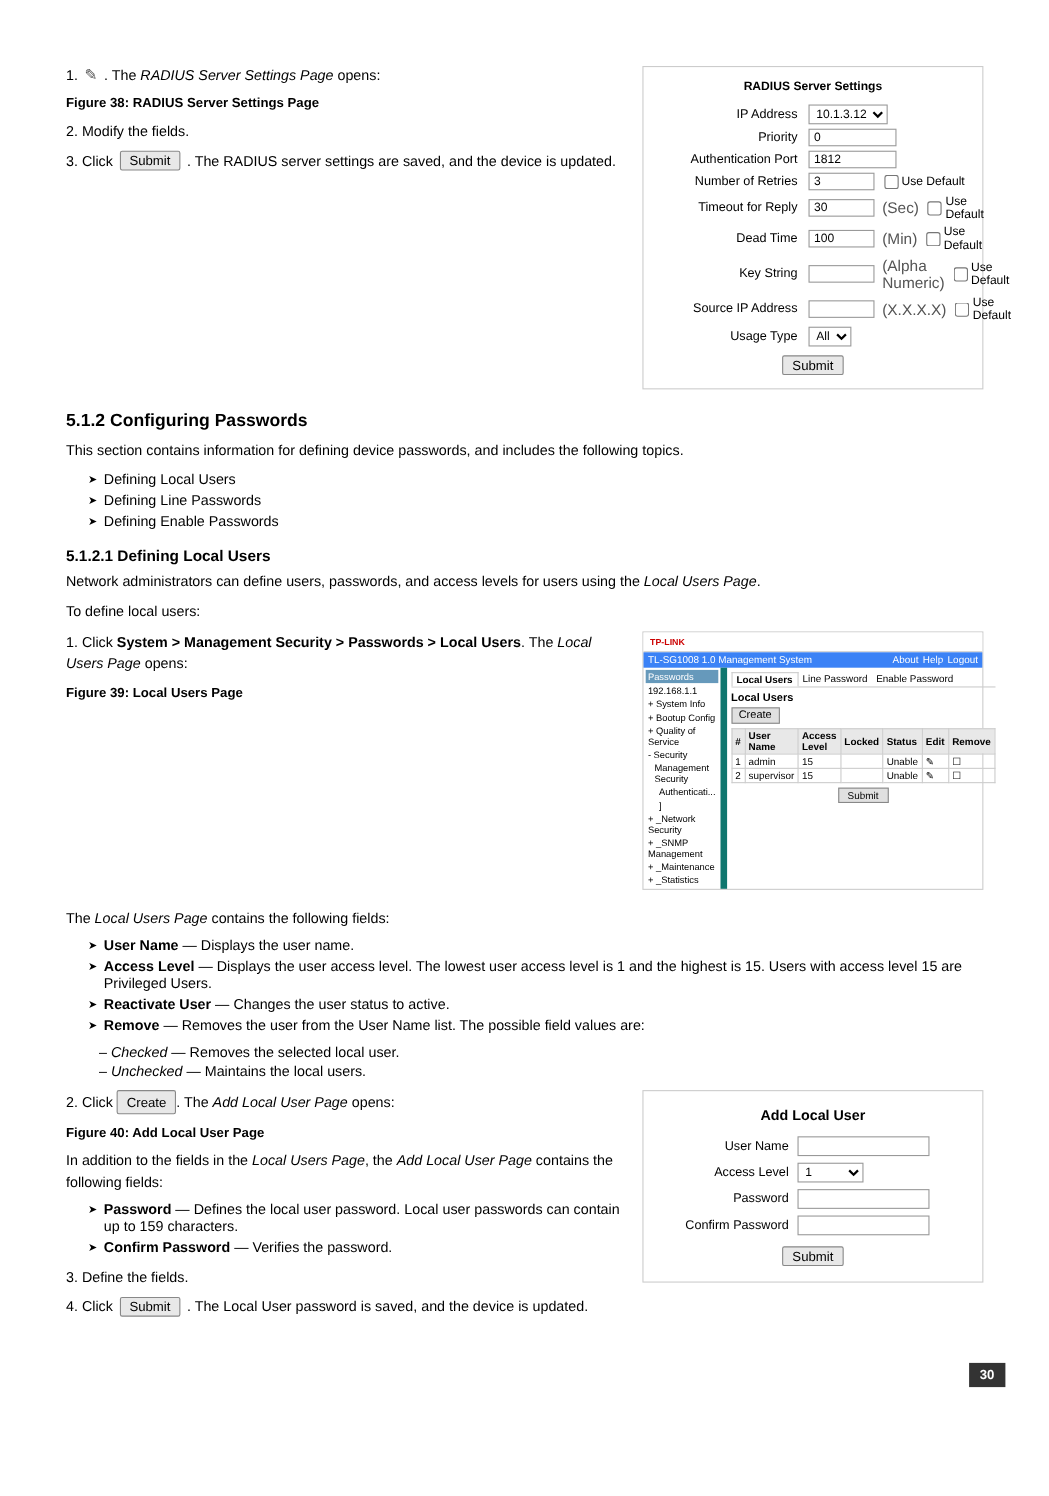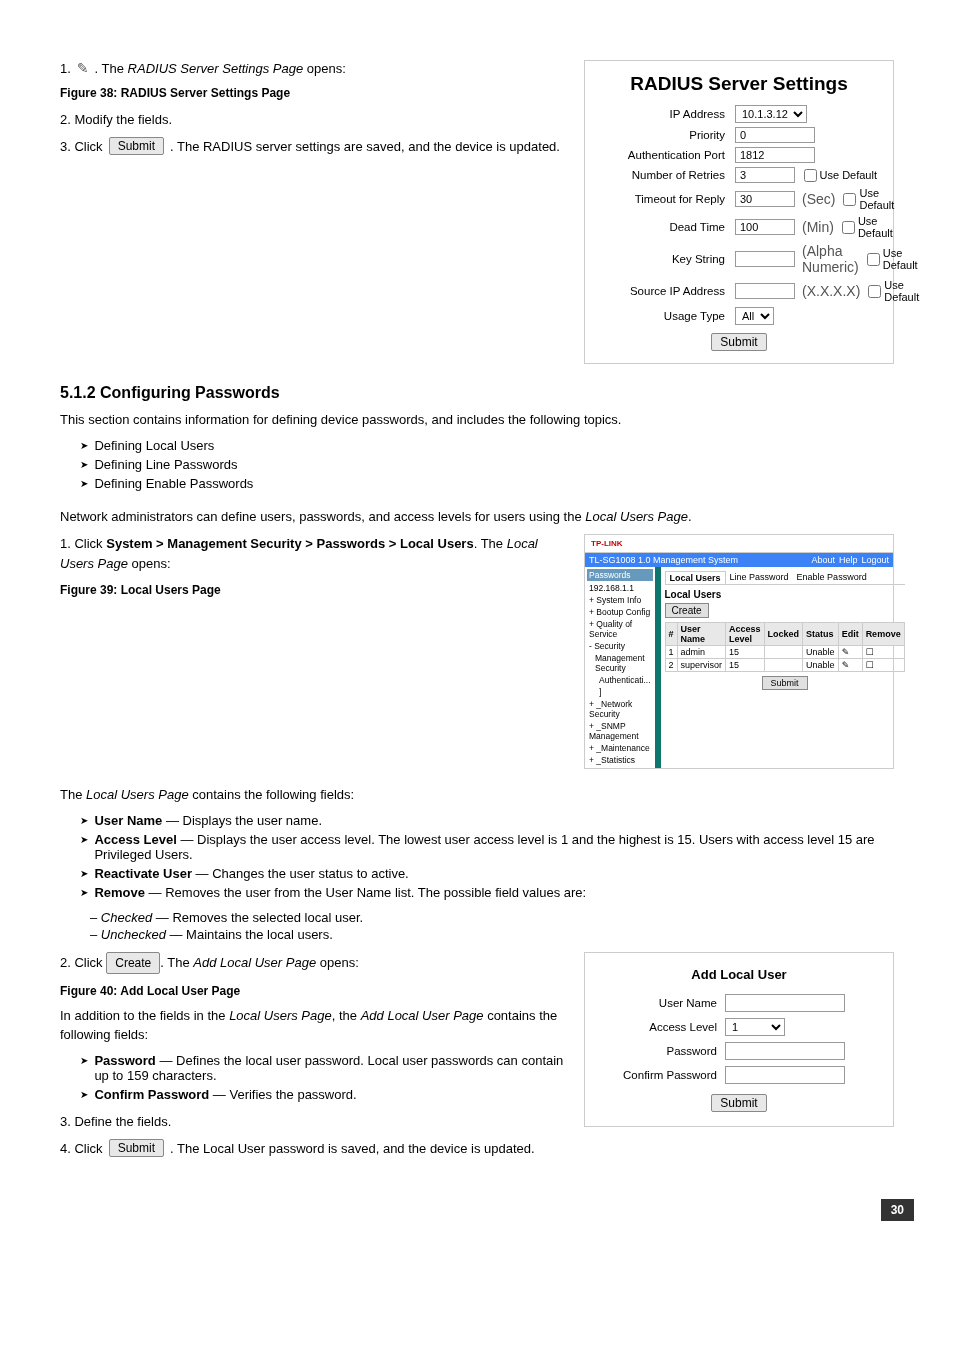--- a/index.html
+++ b/index.html
@@ -83,21 +83,21 @@
       border: 1px solid #ccc;
       padding: 12px 16px;
       background: #fff;
       font-size: 11.5px;
       width: 310px;
     }
     .radius-box .box-title {
       font-weight: bold;
       text-align: center;
       margin-bottom: 10px;
-      font-size: 19px;
+      font-size: 11px;
     }
     .radius-row {
       display: flex;
       align-items: center;
       margin-bottom: 4px;
       gap: 4px;
     }
     .radius-label {
       width: 130px;
       flex-shrink: 0;
@@ -360,23 +360,25 @@
       <li>
           <span>Defining Line Passwords</span>
         </li>
       <li>
           <span>Defining Enable Passwords</span>
         </li>
     </ul>
   </div>
 
   <div class="divider-section">
+    <div class="subsection-title">5.1.2.1  Defining Local Users</div>
     <p class="body-text">
       Network administrators can define users, passwords, and access levels for users using the <em>Local Users Page</em>.
     </p>
+    <p class="body-text">To define local users:</p>
 
     <div class="two-col" style="margin-top: 6px;">
       <div class="left-col">
         <div class="step">
           <p class="body-text">
             1.   Click <strong>System &gt; Management Security &gt; Passwords &gt; Local Users</strong>. The <em>Local Users Page</em> opens:
           </p>
         </div>
         <div class="figure-label">Figure 39: Local Users Page</div>
       </div>

